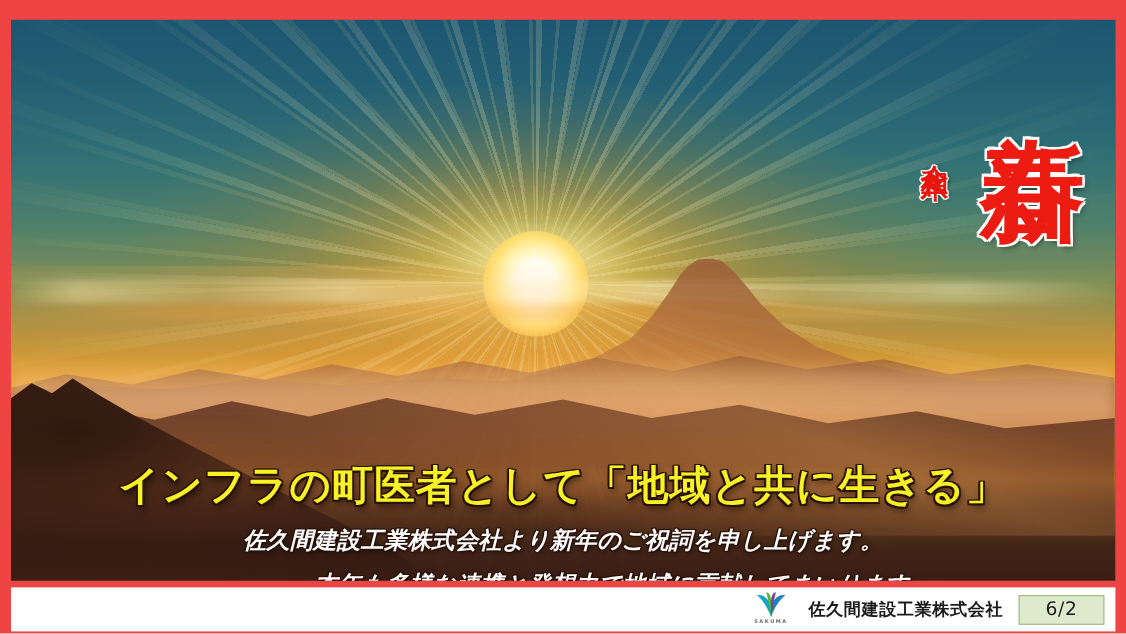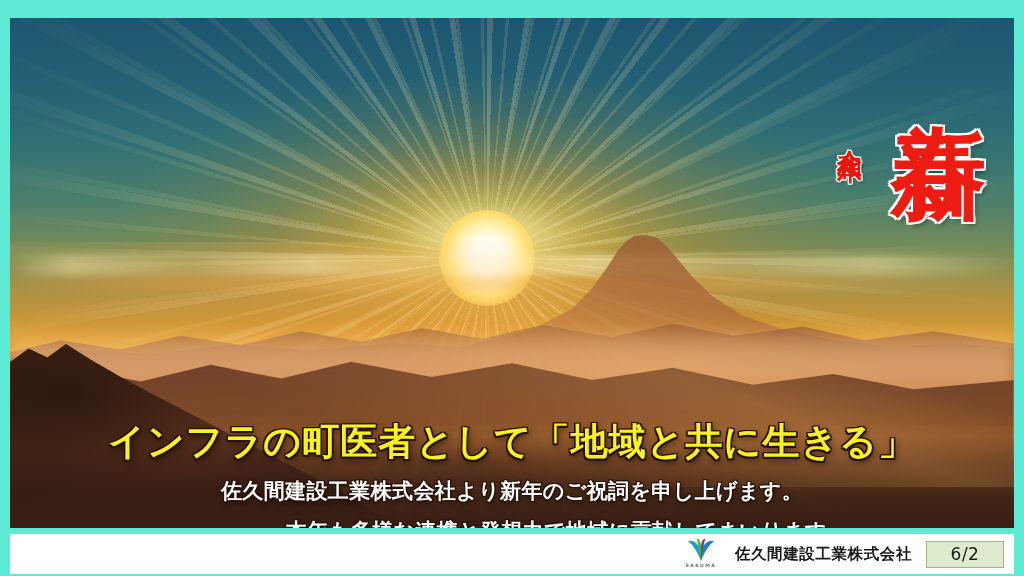--- a/index.html
+++ b/index.html
@@ -7,21 +7,21 @@
   html, body {
     width:1024px; height:576px;
     background:#ffffff;
     font-family:"Liberation Sans", sans-serif;
     overflow:hidden;
   }
 
   #slide {
     position:relative;
     width:1024px; height:576px;
-    background:#5eead4;
+    background:#ef4444;
   }
 
   
   #photo {
     position:absolute;
     left:10px; top:18px;
     width:1004px; height:510px;
     overflow:hidden;
     background:#1d5770;
   }
@@ -278,20 +278,21 @@
     line-height:1.55;
     letter-spacing:0.4px;
     color:#ffffff;
     text-shadow:
       -1px 0 0 #2a1208, 1px 0 0 #2a1208,
        0 -1px 0 #2a1208, 0 1px 0 #2a1208,
       -1px -1px 0 #2a1208, 1px -1px 0 #2a1208,
       -1px 1px 0 #2a1208, 1px 1px 0 #2a1208,
        1px 2px 5px rgba(0,0,0,0.60);
     white-space:nowrap;
+    font-style:italic;
   }
   #subline-1 { margin-top:11px; }
   #subline-2 { margin-top:8px; padding-left:110px; }
 
   
   #footer {
     position:absolute;
     left:10px; right:10px;
     top:534px; height:40px;
     display:flex;

